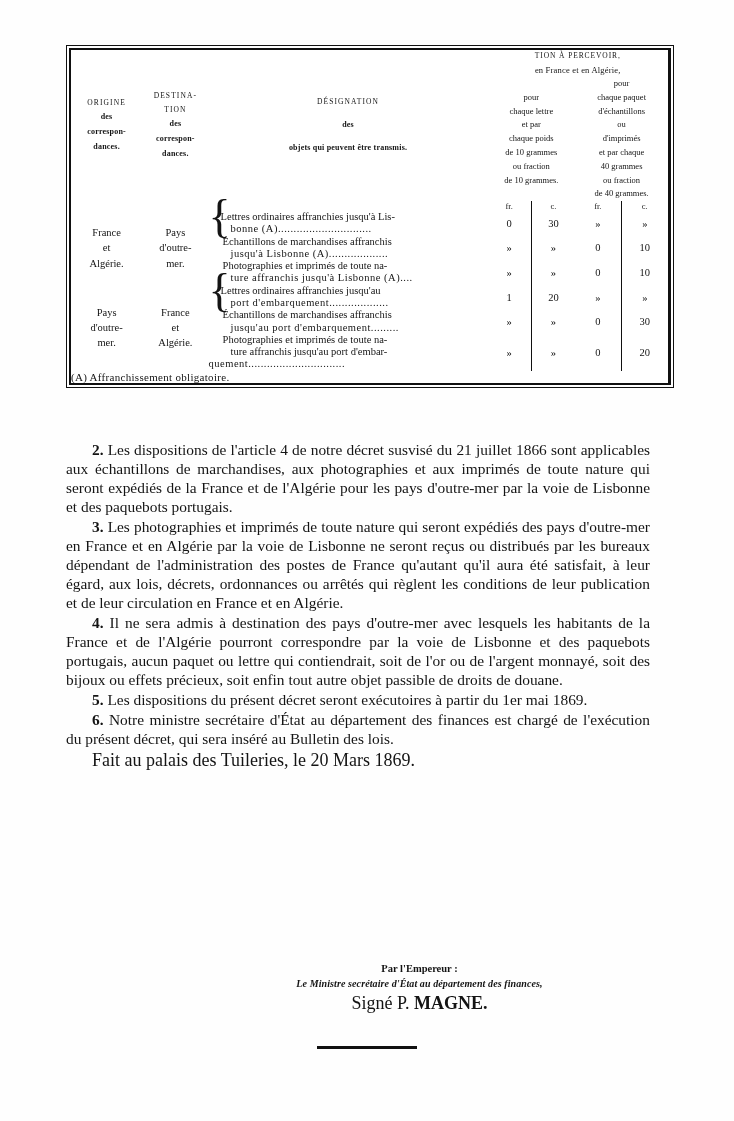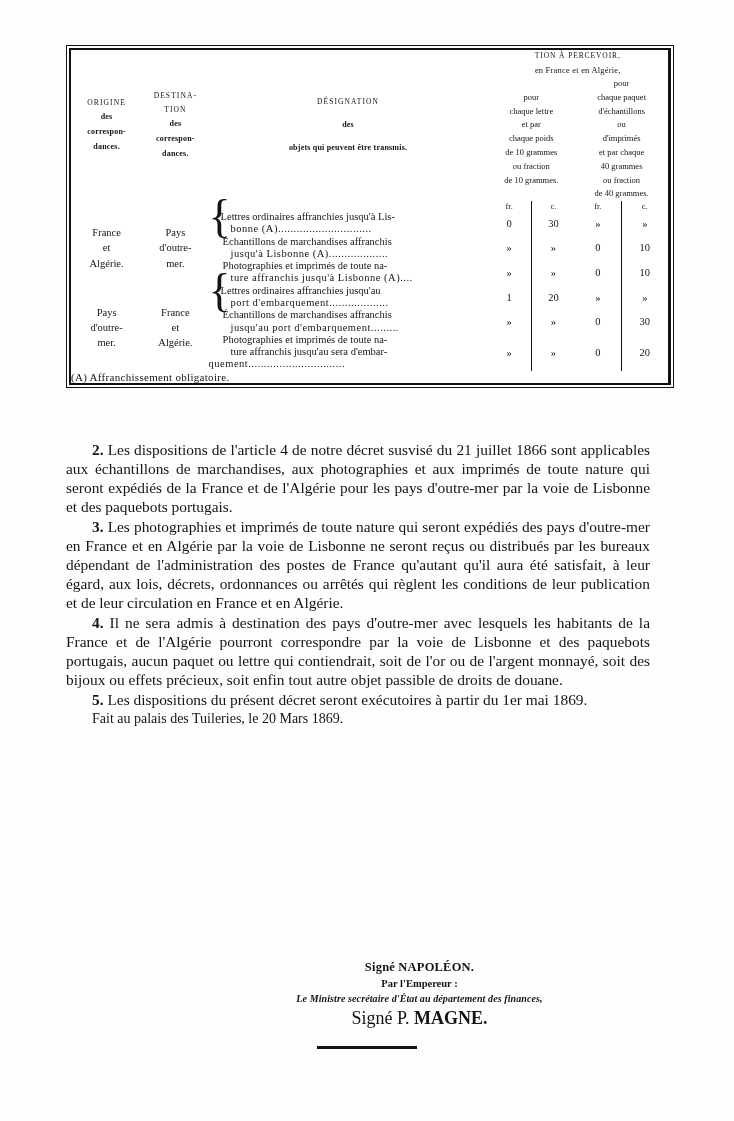--- a/index.html
+++ b/index.html
@@ -80,21 +80,21 @@
   .body{
     position:absolute;left:66px;top:440px;width:602px;
     font-size:15.4px;line-height:1.235;
     text-align:justify;
   }
   .body p{margin:0 18px 0 0;text-indent:26px;}
   .body p.art{margin-bottom:1px;}
   .bold{font-weight:bold;}
 
   .fait{
-    margin-top:11px;text-indent:26px;font-size:14px;
+    margin-top:11px;text-indent:26px;font-size:18px;
   }
   .sigblock{
     position:absolute;left:66px;top:960px;width:602px;
     text-align:center;
   }
   .sig1{
     font-size:12.5px;font-weight:bold;text-align:center;
     margin-left:105px;letter-spacing:.2px;
   }
   .sig2{
@@ -252,21 +252,21 @@
         <span class="ind leader">jusqu'au port d'embarquement.........</span>
       </td>
       <td class="num">»</td>
       <td class="num vr" style="border-left:1px solid #111;">»</td>
       <td class="num">0</td>
       <td class="num" style="border-left:1px solid #111;">30</td>
     </tr>
     <tr>
       <td class="desig vr">
         <span style="display:block;padding-left:14px;">Photographies et imprimés de toute na-</span>
-        <span class="ind">ture affranchis jusqu'au sera d'embar-</span>
+        <span class="ind">ture affranchis jusqu'au port d'embar-</span>
         <span class="leader" style="display:block;">quement...............................</span>
       </td>
       <td class="num">»</td>
       <td class="num vr" style="border-left:1px solid #111;">»</td>
       <td class="num">0</td>
       <td class="num" style="border-left:1px solid #111;">20</td>
     </tr>
 
     <tr>
       <td class="fnote ht" colspan="7">(A) Affranchissement obligatoire.</td>
@@ -292,26 +292,29 @@
     <p class="art">
       <span class="bold">4.</span>
       <span>Il ne sera admis à destination des pays d'outre-mer avec lesquels les habitants de la France et de l'Algérie pourront correspondre par la voie de Lisbonne et des paquebots portugais, aucun paquet ou lettre qui contiendrait, soit de l'or ou de l'argent monnayé, soit des bijoux ou effets précieux, soit enfin tout autre objet passible de droits de douane.</span>
     </p>
 
     <p class="art">
       <span class="bold">5.</span>
       <span>Les dispositions du présent décret seront exécutoires à partir du 1er mai 1869.</span>
     </p>
 
+    <p class="art">
+      <span class="bold">6.</span>
+      <span>Notre ministre secrétaire d'État au département des finances est chargé de l'exécution du présent décret, qui sera inséré au Bulletin des lois.</span>
+    </p>
 
     <p class="fait">Fait au palais des Tuileries, le 20 Mars 1869.</p>
   </div>
 
   <div class="sigblock">
-    <div class="sig1">Signé NAPOLÉON.</div>
     <div class="sig2">Par l'Empereur :</div>
     <div class="sig3">Le Ministre secrétaire d'État au département des finances,</div>
     <div class="sig4">
       <span>Signé P. </span><span class="sc">MAGNE.</span>
     </div>
   </div>
 
   <div class="rule"></div>
 
 </div>

